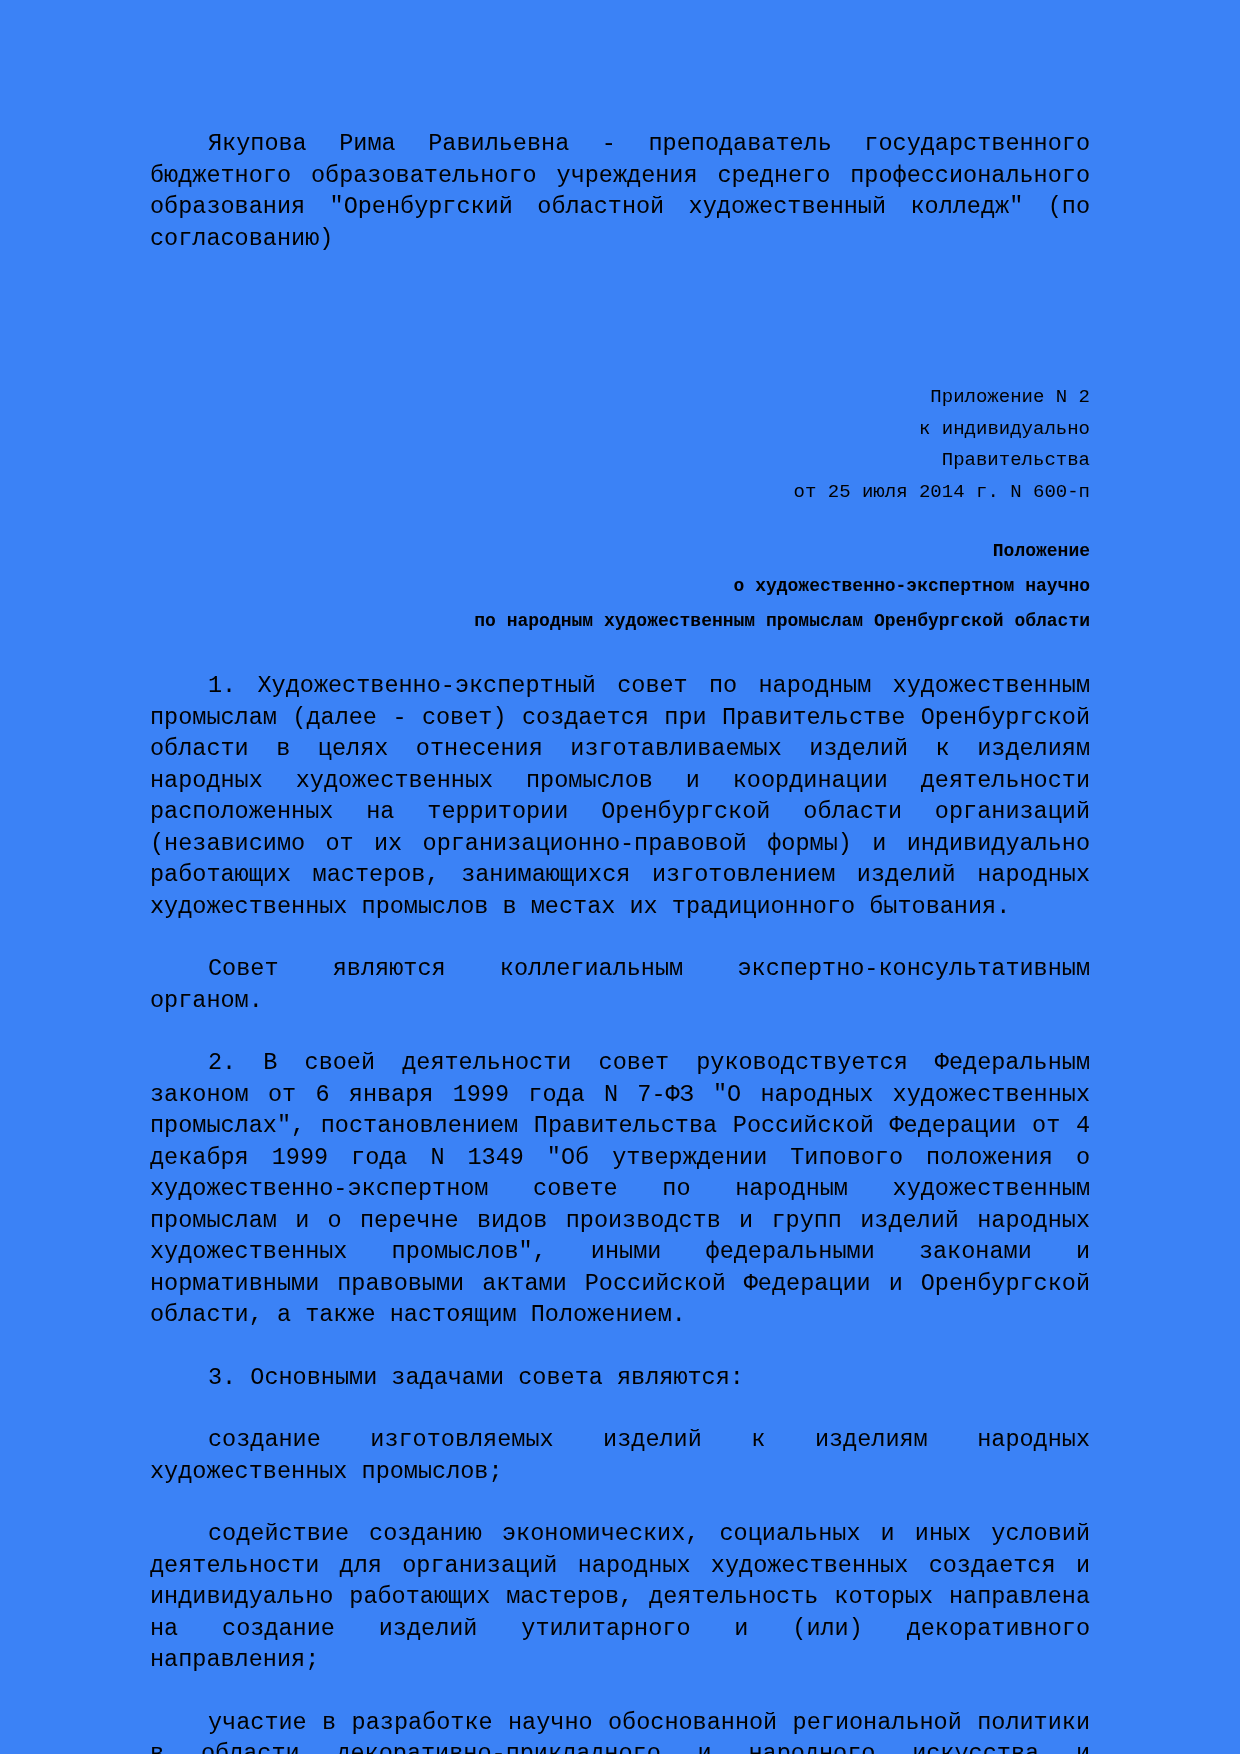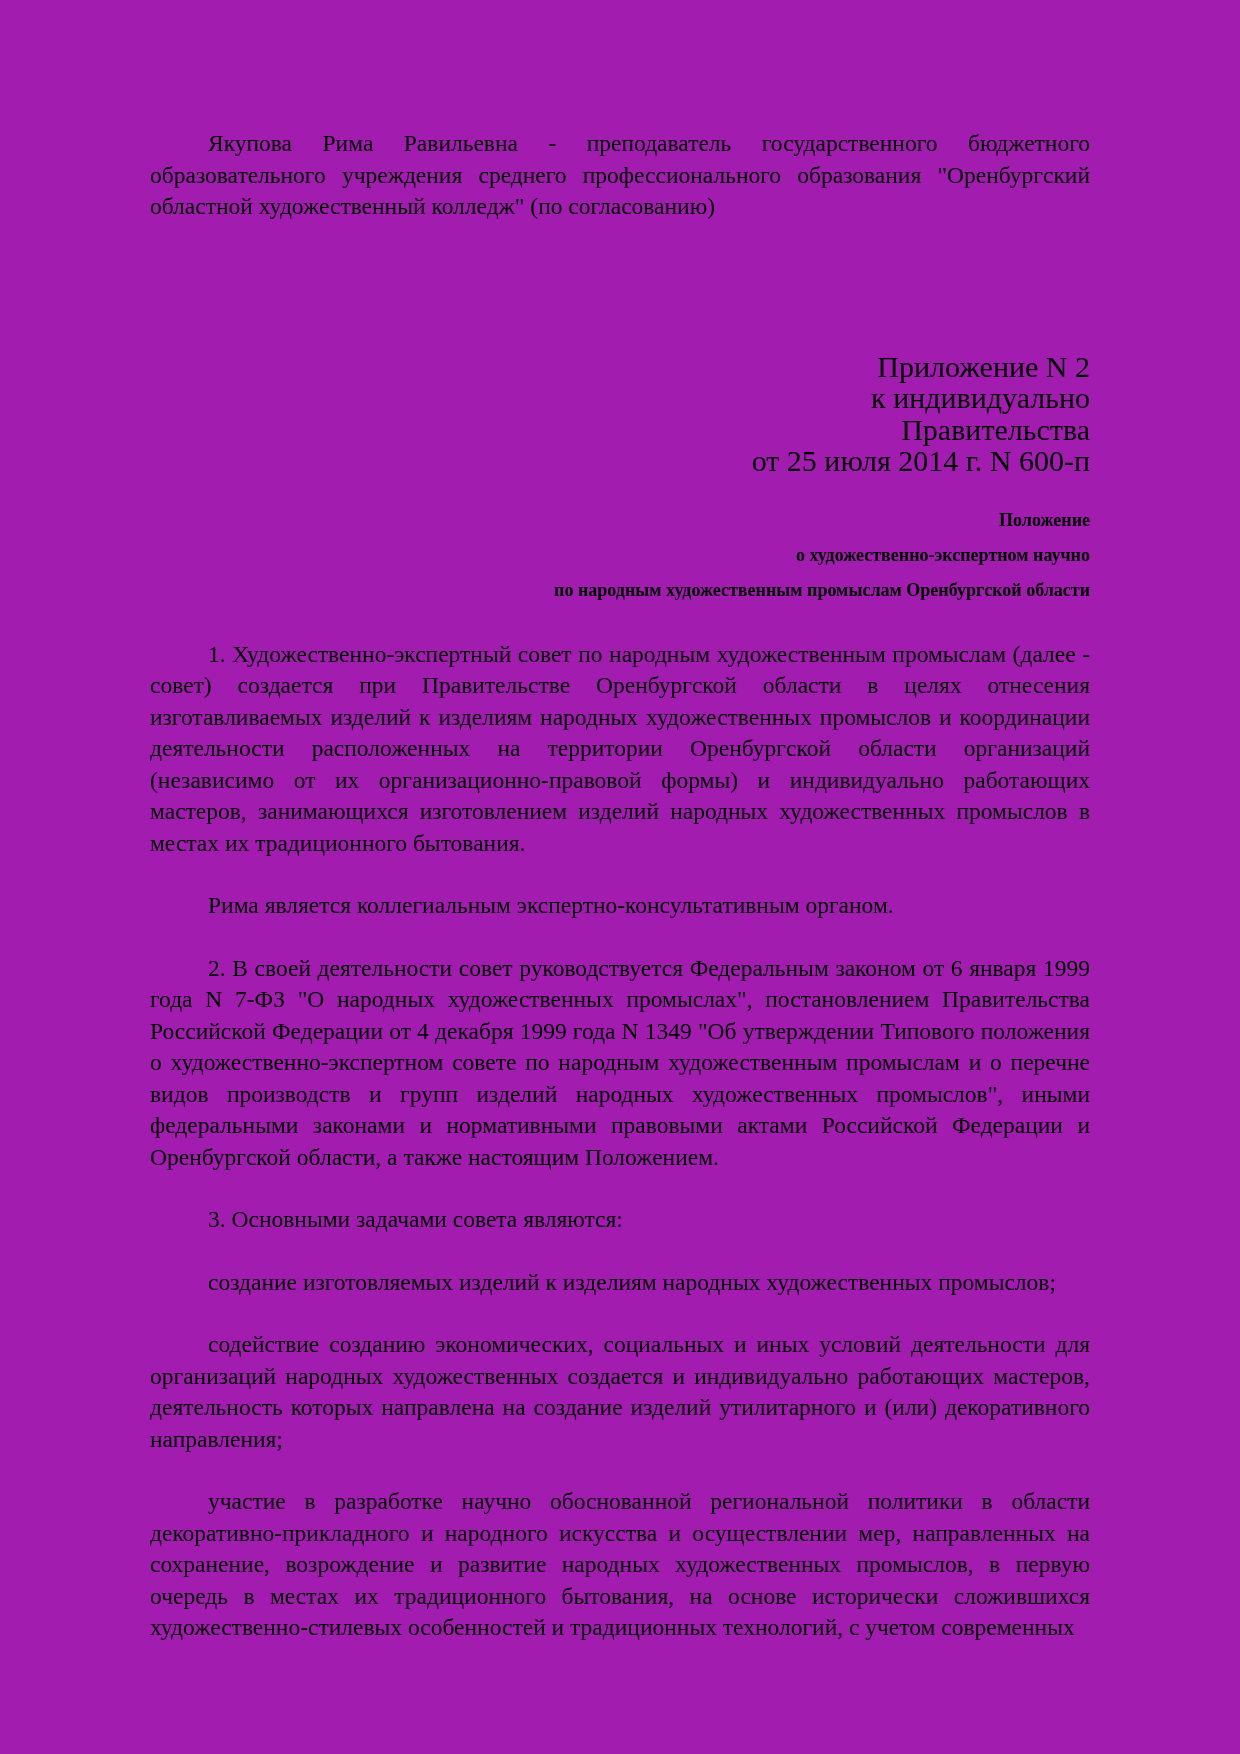--- a/index.html
+++ b/index.html
@@ -10,24 +10,25 @@
   }
   body {
     font-family: "Liberation Serif", "DejaVu Serif", serif;
     color: #000000;
   }
   .page {
     position: relative;
     width: 1240px;
     height: 1754px;
     margin: 0 auto;
-    background: #a21caf;
+    background: #3b82f6;
     box-sizing: border-box;
     padding: 128px 150px 0 150px;
     overflow: hidden;
+    font-family: Liberation Mono, monospace;
   }
   .doc-body {
     width: 940px;
   }
 
   
   p.para {
     margin: 0;
     font-size: 23.5px;
     line-height: 31.5px;
@@ -40,21 +41,21 @@
   }
 
   
   .gap-intro   { height: 128px; }
   .gap-title   { height: 26px; }
   .gap-para    { height: 31px; }
 
   
   .appendix-block {
     text-align: right;
-    font-size: 30px;
+    font-size: 19px;
     line-height: 31.5px;
   }
   .appendix-block .line {
     display: block;
     white-space: nowrap;
   }
 
   
   .title-block {
     text-align: right;
@@ -90,21 +91,21 @@
       <span class="line">о художественно-экспертном научно</span>
       <span class="line">по народным художественным промыслам Оренбургской области</span>
     </div>
 
     <div class="gap-para"></div>
 
     <p class="para indent">1. Художественно-экспертный совет по народным художественным промыслам (далее - совет) создается при Правительстве Оренбургской области в целях отнесения изготавливаемых изделий к изделиям народных художественных промыслов и координации деятельности расположенных на территории Оренбургской области организаций (независимо от их организационно-правовой формы) и индивидуально работающих мастеров, занимающихся изготовлением изделий народных художественных промыслов в местах их традиционного бытования.</p>
 
     <div class="gap-para"></div>
 
-    <p class="para indent">Рима является коллегиальным экспертно-консультативным органом.</p>
+    <p class="para indent">Совет являются коллегиальным экспертно-консультативным органом.</p>
 
     <div class="gap-para"></div>
 
     <p class="para indent">2. В своей деятельности совет руководствуется Федеральным законом от 6 января 1999 года N 7-ФЗ "О народных художественных промыслах", постановлением Правительства Российской Федерации от 4 декабря 1999 года N 1349 "Об утверждении Типового положения о художественно-экспертном совете по народным художественным промыслам и о перечне видов производств и групп изделий народных художественных промыслов", иными федеральными законами и нормативными правовыми актами Российской Федерации и Оренбургской области, а также настоящим Положением.</p>
 
     <div class="gap-para"></div>
 
     <p class="para indent">3. Основными задачами совета являются:</p>
 
     <div class="gap-para"></div>

